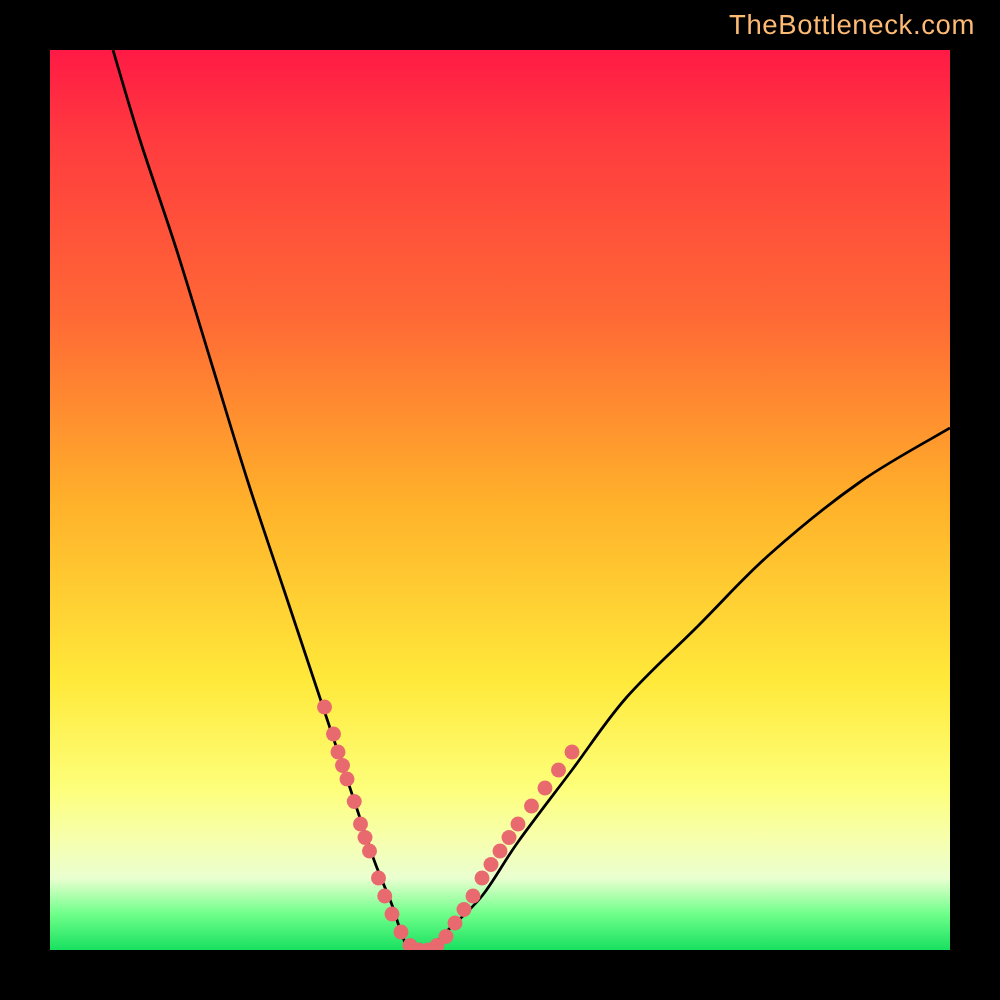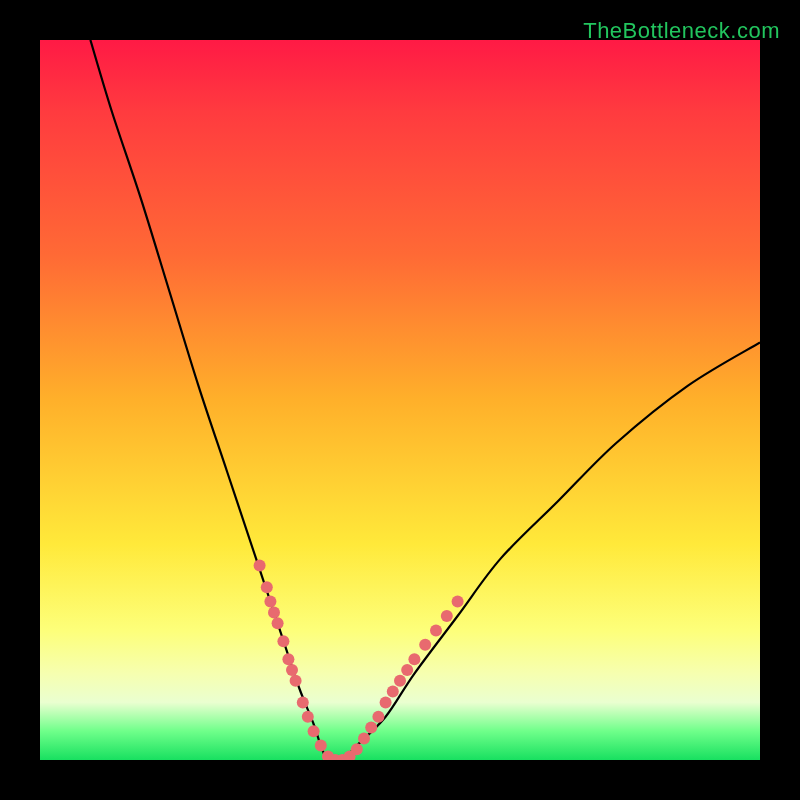--- a/index.html
+++ b/index.html
@@ -33,23 +33,23 @@
       #ffe93a 70%,
       #fdff7a 82%,
       #f6ffb0 88%,
       #eaffd0 92%,
       #6fff8a 96%,
       #18e060 100%
     );
   }
   .watermark {
     position: absolute;
-    top: 18px;
+    top: 7px;
     right: 20px;
-    color: #22c55e;
+    color: #fdba74;
     font-size: 22px;
     font-weight: 500;
     letter-spacing: 0.5px;
     user-select: none;
   }
   svg.curve {
     position: absolute;
     left: 0;
     top: 0;
     width: 720px;

